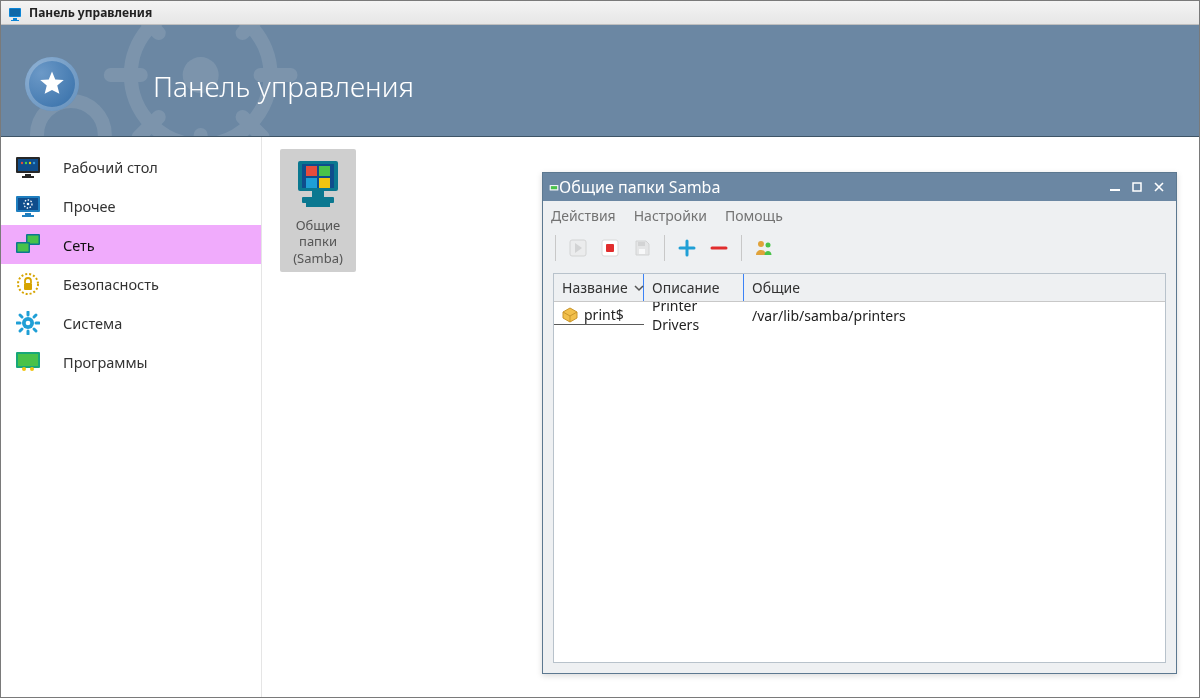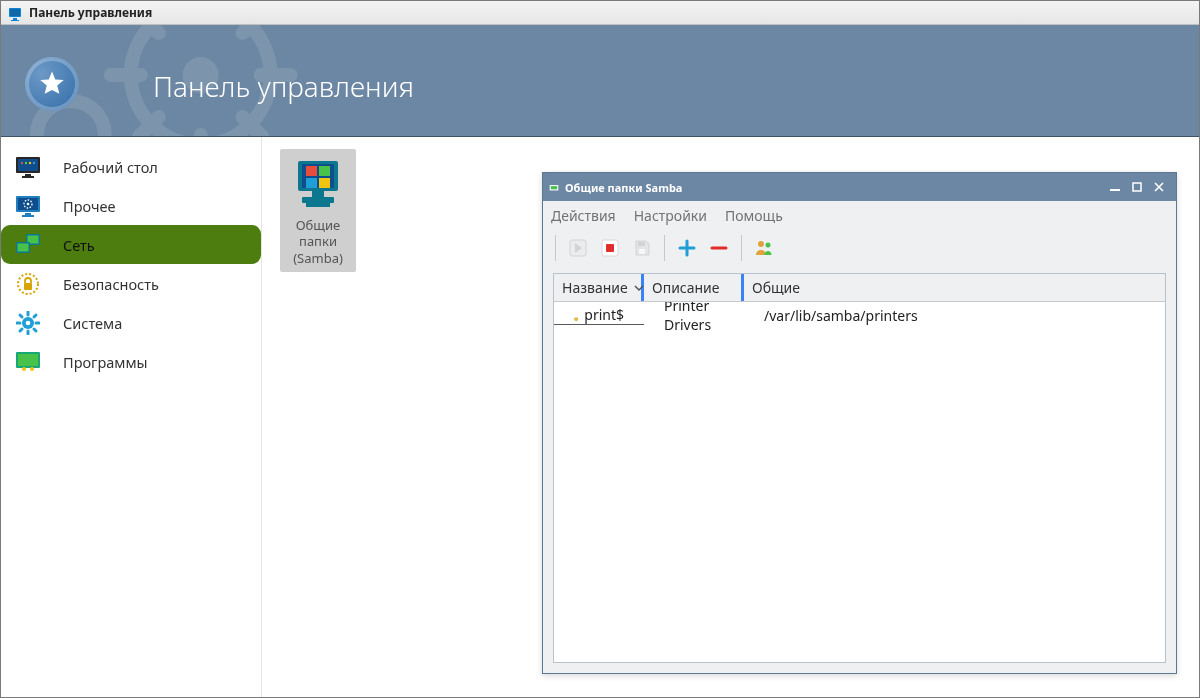--- a/index.html
+++ b/index.html
@@ -17,58 +17,58 @@
 .banner .star-badge { position: absolute; left: 24px; top: 32px; width: 54px; height: 54px; border-radius: 50%; background: radial-gradient(circle at 30% 30%, #6c99c7, #2f6aa5); display: flex; align-items: center; justify-content: center; box-shadow: 0 0 0 4px rgba(255,255,255,.25) inset; }
 .banner .star-badge svg { width: 30px; height: 30px; }
 .banner .banner-title { position: absolute; left: 152px; top: 42px; color: #fff; font-size: 28px; font-weight: 300; }
 
 
 .body-area { flex: 1; display: flex; background: #fff; }
 
 
 .sidebar { width: 261px; padding: 10px 0; border-right: 1px solid #e5e5e5; }
 .sidebar-item { display: flex; align-items: center; height: 39px; padding: 0 12px; gap: 20px; font-size: 14.5px; color: #333; cursor: pointer; }
-.sidebar-item.selected { background: #4d7c0f; color: #111; border-radius: 9px; }
+.sidebar-item.selected { background: #f0abfc; color: #111; }
 .sidebar-item .icon-slot { width: 30px; height: 26px; display: flex; align-items: center; justify-content: center; }
 
 
 .main { flex: 1; padding: 12px 18px; position: relative; }
 .category-grid { display: flex; gap: 42px; }
 .category-item { width: 76px; text-align: center; font-size: 13px; color: #555; cursor: pointer; }
 .category-item.selected { background: #cfcfcf; color: #555; border-radius: 2px; }
 .category-item .cat-icon { width: 64px; height: 56px; margin: 8px auto 4px; display: flex; align-items: center; justify-content: center; }
 .category-item .cat-label { line-height: 1.25; padding-bottom: 6px; }
 
 
 .dialog { position: absolute; left: 542px; top: 172px; width: 635px; height: 502px; border: 1px solid #5c7890; background: #eef0f2; box-shadow: 0 2px 6px rgba(0,0,0,.15); display: flex; flex-direction: column; }
 .dialog-titlebar { height: 28px; background: #6b87a3; display: flex; align-items: center; padding: 0 6px; color: #fff; }
-.dialog-titlebar .title { font-size: 11px; font-weight: bold; margin-left: 6px; }
+.dialog-titlebar .title { font-size: 16px; font-weight: normal; }
 .dialog-titlebar .spacer { flex: 1; }
 .dialog-titlebar .tb-btn { width: 22px; height: 20px; display: flex; align-items: center; justify-content: center; cursor: pointer; }
 .dialog-titlebar svg { width: 10px; height: 10px; }
 
 
 .menubar { height: 28px; background: #eef0f2; display: flex; align-items: center; padding: 0 8px; gap: 18px; font-size: 14px; color: #737373; }
 .menubar span { cursor: pointer; }
 
 
 .toolbar { height: 38px; background: #eef0f2; display: flex; align-items: center; padding: 0 8px; gap: 4px; }
 .toolbar .sep { width: 1px; height: 26px; background: #c8c8c8; margin: 0 4px; }
 .toolbar .tbtn { width: 28px; height: 28px; border: 1px solid transparent; border-radius: 2px; display: flex; align-items: center; justify-content: center; cursor: pointer; }
 .toolbar .tbtn.disabled { opacity: .55; cursor: default; }
 
 
 .table-wrap { margin: 6px 10px 10px; flex: 1; border: 1px solid #b8c2cb; background: #fff; display: flex; flex-direction: column; }
 .thead { display: flex; height: 28px; background: #eef0f2; border-bottom: 1px solid #c8c8c8; font-size: 14px; color: #333; }
-.thead .th { display: flex; align-items: center; padding: 0 8px; border-right: 3px solid #3b82f6; cursor: pointer; }
+.thead .th { display: flex; align-items: center; padding: 0 8px; border-right: 1px solid #3b82f6; cursor: pointer; }
 .thead .th:last-child { border-right: none; flex: 1; }
 .thead .sort { margin-left: 6px; }
 .tbody { flex: 1; overflow: auto; }
 .trow { display: flex; height: 26px; align-items: center; font-size: 14px; color: #222; }
-.trow .td { padding: 0 20px; display: flex; align-items: center; }
+.trow .td { padding: 0 8px; display: flex; align-items: center; }
 .td .share-icon { width: 16px; height: 16px; margin-right: 6px; }
 .col-name  { width: 90px; }
 .col-desc  { width: 100px; }
 .col-path  { flex: 1; }
 .trow .col-name { border-bottom: 1px solid #5a5a5a; }
 </style>
 </head>
 <body>
 
 <div class="outer-window">

